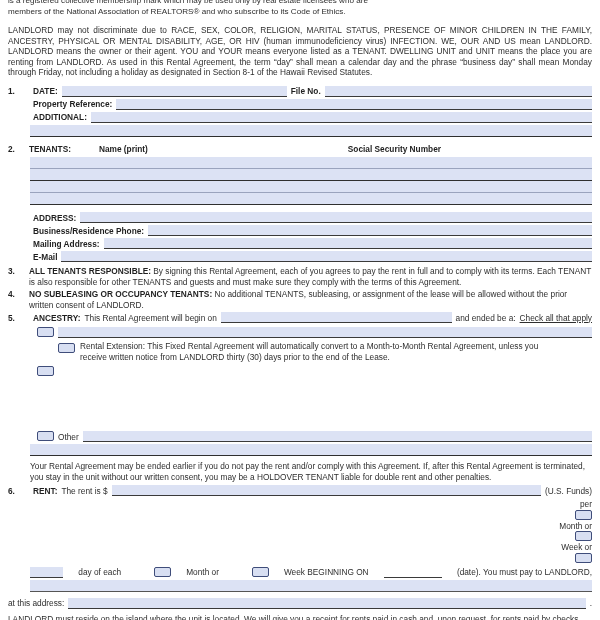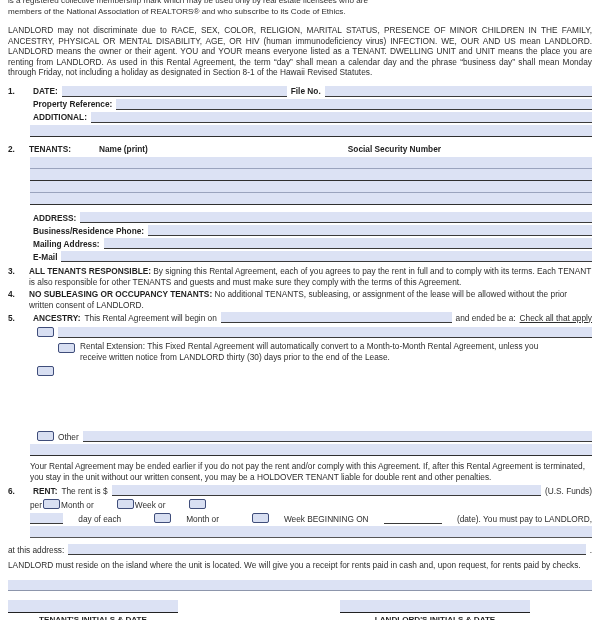--- a/index.html
+++ b/index.html
@@ -154,21 +154,21 @@
   </div>
 
   <div class="fline" style="margin-top:3px;">
     <span class="num">6.</span>
     <span class="b">RENT:</span>
     <span>The rent is $</span>
     <span class="f grow"></span>
     <span>(U.S. Funds)</span>
   </div>
 
-  <div class="fline indent1" style="margin-top:3px;column-gap:1px;">
+  <div class="fline indent1" style="margin-top:3px;column-gap:1px;flex-direction:column;">
     <span>per</span>
     <span class="cb"></span>
     <span>Month or</span>
     <span class="cb" style="margin-left:22px;"></span>
     <span>Week or</span>
     <span class="cb" style="margin-left:22px;"></span>
   </div>
 
   <div class="fline indent1" style="margin-top:3px;column-gap:6px;gap:15px;">
     <span class="f" style="width:64px"></span>

